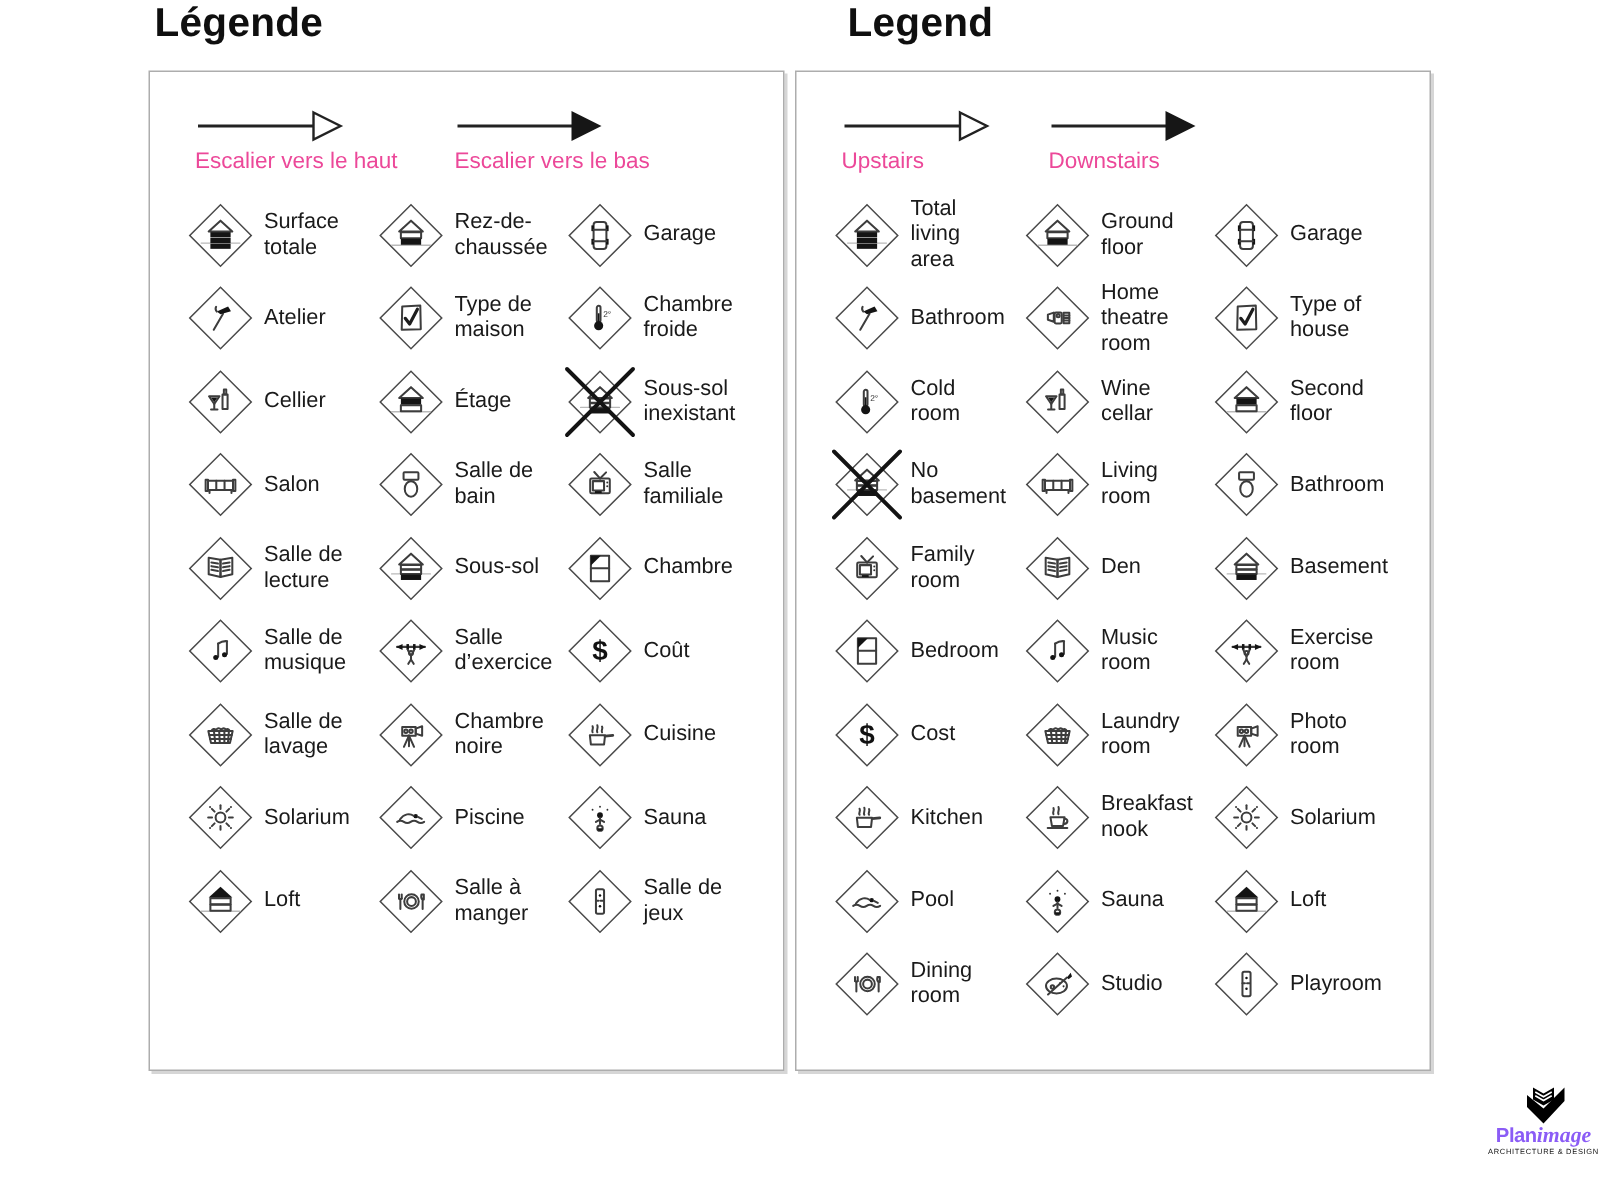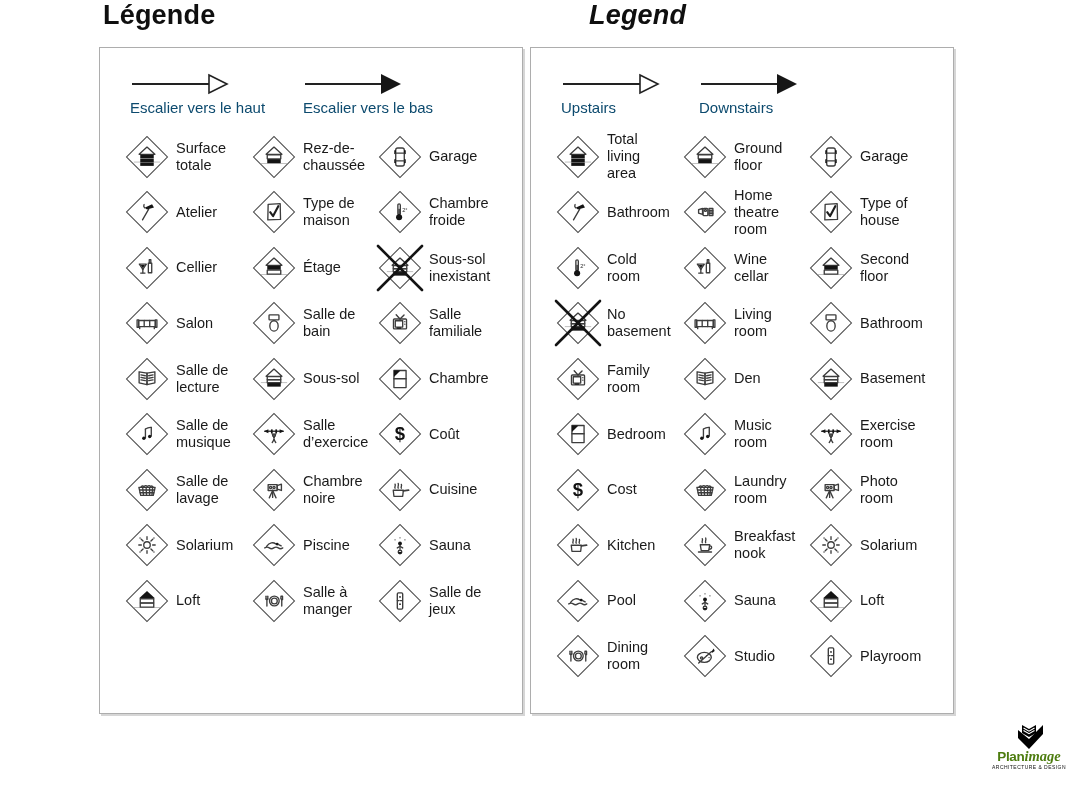--- a/index.html
+++ b/index.html
@@ -6,52 +6,52 @@
   body{
     width:1080px;height:785px;position:relative;overflow:hidden;
     background:#ffffff;color:#1c1c1c;
     font-family:"Liberation Sans", sans-serif;
   }
   .panel-title{
     position:absolute;top:0px;margin:0;
     font-size:27px;font-weight:bold;color:#0f0f0f;letter-spacing:.2px;text-align:right;
   }
   #title-fr{left:103px;}
-  #title-en{left:589px;font-style:italic;}
+  #title-en{left:565px;}
   .panel{
     position:absolute;top:47px;width:424px;height:667px;box-sizing:border-box;
     background:#fff;border:1px solid #adadad;
     box-shadow:2px 2px 0 #d6d6d6;
   }
   #panel-fr{left:99px;}
   #panel-en{left:530px;}
   .arrows{display:flex;gap:38px;padding:24px 0 0 30px;}
   .arrow-group{display:flex;flex-direction:column;}
   .arrow-svg{width:100px;height:24px;display:block;}
-  .arrow-label{font-size:15px;margin-top:3px;white-space:nowrap;color:#0c4a6e;}
+  .arrow-label{font-size:15px;margin-top:3px;white-space:nowrap;color:#ec4899;}
   .grid{
     display:grid;grid-template-columns:127px 126px 150px;grid-auto-rows:55.5px;
     margin:13px 0 0 24px;
   }
   .cell{display:flex;align-items:center;}
   .icon-wrap{width:46px;height:46px;position:relative;flex:none;}
   .diamond{
     position:absolute;left:50%;top:50%;width:30px;height:30px;
     transform:translate(-50%,-50%) rotate(45deg);
     border:1.4px solid #4a4a4a;background:#fff;box-sizing:border-box;
   }
   .glyph{position:absolute;left:50%;top:50%;transform:translate(-50%,-50%);width:27px;height:27px;}
   .xmark{position:absolute;left:-3px;top:-3px;width:52px;height:52px;}
   .item-label{margin-left:6px;font-size:14.5px;line-height:17px;color:#1a1a1a;}
   #panel-fr .item-label{width:72px;}
   #panel-en .item-label{width:58px;}
   
   .logo{position:absolute;left:983px;top:724px;width:92px;text-align:center;}
   .logo-emblem{display:block;margin:0 auto;width:34px;height:26px;}
-  .logo-text{font-size:13.5px;line-height:13px;white-space:nowrap;color:#4d7c0f;}
+  .logo-text{font-size:13.5px;line-height:13px;white-space:nowrap;color:#8b5cf6;}
   .logo-plan{font-weight:bold;letter-spacing:-0.3px;}
   .logo-image{font-style:italic;font-family:"Liberation Serif", serif;font-weight:bold;font-size:14.5px;}
   .logo-tagline{font-size:5px;letter-spacing:.45px;color:#111;margin-top:1px;}
 </style>
 </head>
 <body>
 
 <h1 class="panel-title" id="title-fr">Légende</h1>
 <h1 class="panel-title" id="title-en">Legend</h1>
 

